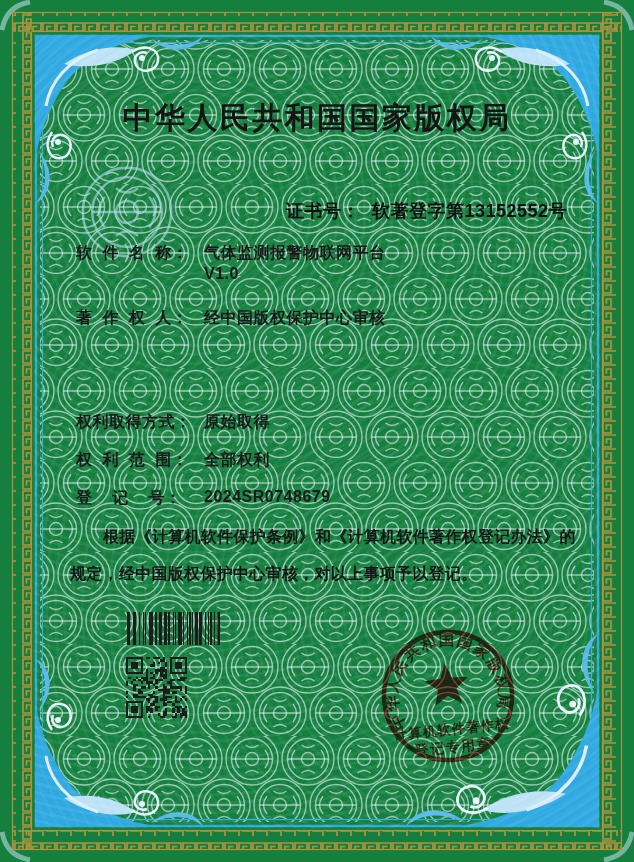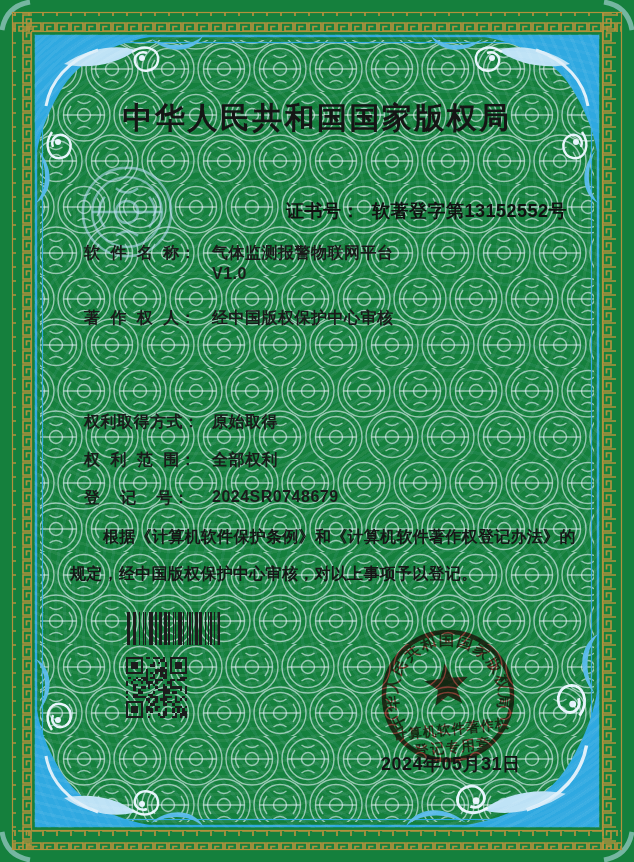--- a/index.html
+++ b/index.html
@@ -21,22 +21,22 @@
     left:0;right:0;text-align:center;
     font-family:"Liberation Serif","DejaVu Serif",serif;
     font-weight:700;font-size:30px;letter-spacing:2.4px;color:#151515;
     z-index:3;
   }
   .certno{
     top:199px;right:67px;font-size:18px;font-weight:700;color:#111;z-index:3;letter-spacing:.5px;
   }
   .certno .gap{display:inline-block;width:12px;}
   .row{position:absolute;left:76px;height:20px;font-size:16px;font-weight:700;z-index:3;}
-  .row .label{position:absolute;left:8px;top:0;white-space:pre;letter-spacing:.5px;}
-  .row .value{position:absolute;left:136px;top:0;white-space:pre;letter-spacing:.5px;}
+  .row .label{position:absolute;left:0;top:0;white-space:pre;letter-spacing:.5px;}
+  .row .value{position:absolute;left:128px;top:0;white-space:pre;letter-spacing:.5px;}
   .stmt{
     position:absolute;left:70px;width:508px;font-size:16px;font-weight:700;
     letter-spacing:.3px;color:#161616;z-index:3;
   }
   .indent{text-indent:33px;}
   .barcode{position:absolute;left:127px;top:612px;z-index:3;}
   .qr{position:absolute;left:126px;top:657px;z-index:3;}
   .qr rect, .barcode rect{fill:#1c1c1c;}
   .date{
     position:absolute;left:381px;top:752px;font-size:18px;font-weight:700;
@@ -458,21 +458,20 @@
       <rect x="24" y="23" width="1" height="1"></rect>
       <rect x="9" y="24" width="1" height="1"></rect>
       <rect x="14" y="24" width="1" height="1"></rect>
       <rect x="15" y="24" width="1" height="1"></rect>
       <rect x="19" y="24" width="1" height="1"></rect>
       <rect x="20" y="24" width="1" height="1"></rect>
       <rect x="22" y="24" width="1" height="1"></rect>
       <rect x="24" y="24" width="1" height="1"></rect>
     </svg>
 
-  <div class="date">2024年05月31日</div>
 
   <svg class="seal" width="170" height="170" viewBox="-85 -85 170 170" xmlns="http://www.w3.org/2000/svg" xmlns:xlink="http://www.w3.org/1999/xlink">
     <g transform="rotate(-6)">
       <circle r="64" fill="none" stroke="#d8403a" stroke-width="4.5"></circle>
       <path id="sealArc" d="M -44.2,25.5 A 51,51 0 1,1 44.2,25.5" fill="none"></path>
       <text font-size="15.5" fill="#d8403a" letter-spacing="1.6">
         <textPath href="#sealArc" xlink:href="#sealArc">中华人民共和国国家版权局</textPath>
       </text>
       <polygon transform="translate(0,-10) scale(1.15)" points="0,-20 -5,-6.9 -19,-6.2 -8.1,2.6 -11.8,16.2 0,8.5 11.8,16.2 8.1,2.6 19,-6.2 5,-6.9" fill="#d8403a"></polygon>
       <text y="38" text-anchor="middle" font-size="13.5" fill="#d8403a" letter-spacing="1">计算机软件著作权</text>

